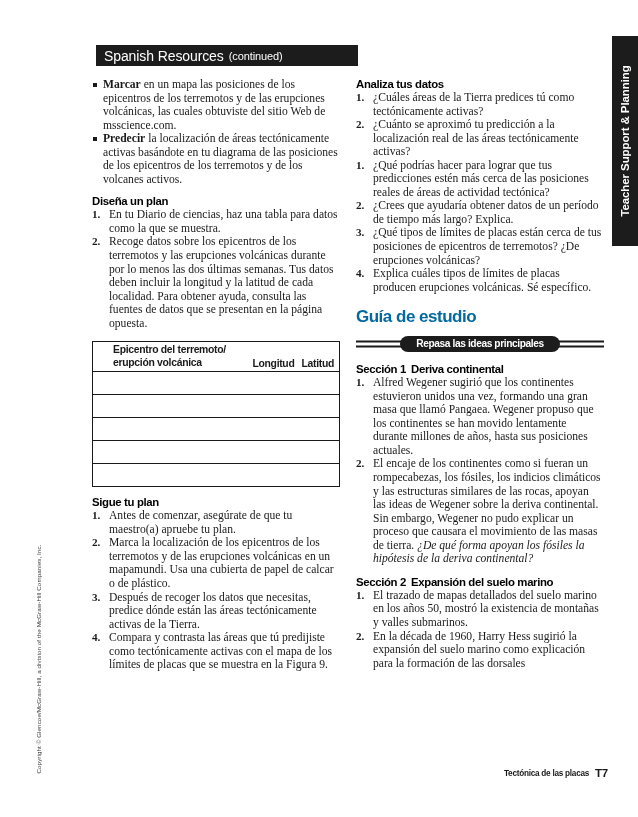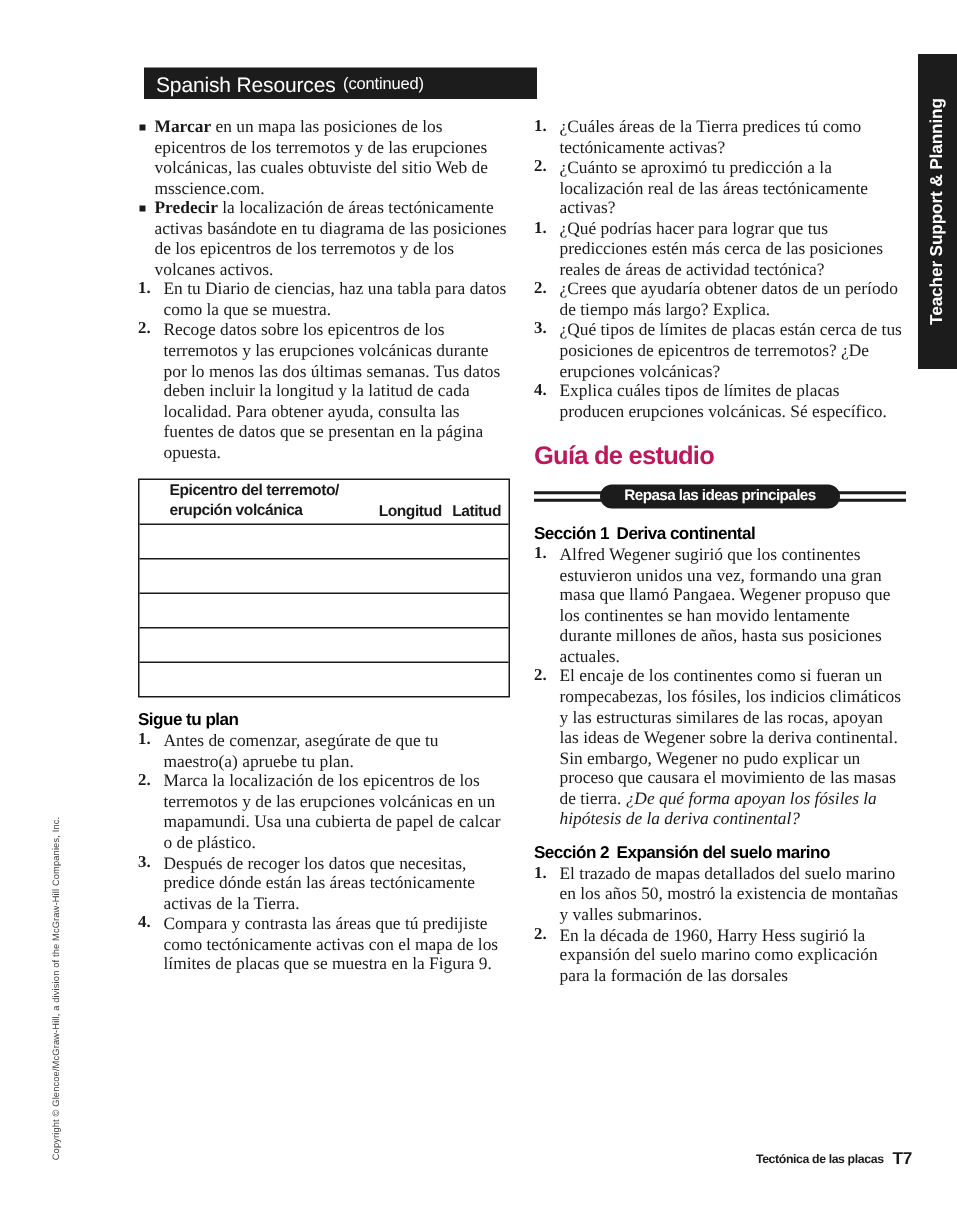--- a/index.html
+++ b/index.html
@@ -101,21 +101,21 @@
     color: #000;
   }
   .subhead.first { margin-top: 0; }
 
   .bigheading {
     font-family: "Liberation Sans", sans-serif;
     font-weight: bold;
     font-size: 17px;
     letter-spacing: -0.5px;
     margin: 13px 0 8px 0;
-    color: #be185d;
+    color: #0369a1;
   }
 
   .sectionhead {
     font-family: "Liberation Sans", sans-serif;
     font-weight: bold;
     font-size: 11.4px;
     letter-spacing: -0.35px;
     margin: 10px 0 1px 0;
     color: #000;
   }
@@ -290,20 +290,21 @@
 
     <ul class="bullets">
       <li>
         <span class="bold-lead">Marcar</span><span> en un mapa las posiciones de los epicentros de los terremotos y de las erupciones volcánicas, las cuales obtuviste del sitio Web de msscience.com.</span>
       </li>
       <li>
         <span class="bold-lead">Predecir</span><span> la localización de áreas tectónicamente activas basándote en tu diagrama de las posiciones de los epicentros de los terremotos y de los volcanes activos.</span>
       </li>
     </ul>
 
+    <div class="subhead">Diseña un plan</div>
     <ol class="numbered">
       <li>En tu Diario de ciencias, haz una tabla para datos como la que se muestra.</li>
       <li>Recoge datos sobre los epicentros de los terremotos y las erupciones volcánicas durante por lo menos las dos últimas semanas. Tus datos deben incluir la longitud y la latitud de cada localidad. Para obtener ayuda, consulta las fuentes de datos que se presentan en la página opuesta.</li>
     </ol>
 
     <div class="data-table">
       <div class="dt-head">
         <div class="dt-head-left">
           <span>Epicentro del terremoto/</span><br>
           <span>erupción volcánica</span>
@@ -323,20 +324,21 @@
     <ol class="numbered">
       <li>Antes de comenzar, asegúrate de que tu maestro(a) apruebe tu plan.</li>
       <li>Marca la localización de los epicentros de los terremotos y de las erupciones volcánicas en un mapamundi. Usa una cubierta de papel de calcar o de plástico.</li>
       <li>Después de recoger los datos que necesitas, predice dónde están las áreas tectónicamente activas de la Tierra.</li>
       <li>Compara y contrasta las áreas que tú predijiste como tectónicamente activas con el mapa de los límites de placas que se muestra en la Figura 9.</li>
     </ol>
   </div>
 
   <div class="col col-right">
 
+    <div class="subhead first">Analiza tus datos</div>
     <ol class="numbered">
       <li>¿Cuáles áreas de la Tierra predices tú como tectónicamente activas?</li>
       <li>¿Cuánto se aproximó tu predicción a la localización real de las áreas tectónicamente activas?</li>
     </ol>
 
     <ol class="numbered">
       <li>¿Qué podrías hacer para lograr que tus predicciones estén más cerca de las posiciones reales de áreas de actividad tectónica?</li>
       <li>¿Crees que ayudaría obtener datos de un período de tiempo más largo? Explica.</li>
       <li>¿Qué tipos de límites de placas están cerca de tus posiciones de epicentros de terremotos? ¿De erupciones volcánicas?</li>
       <li>Explica cuáles tipos de límites de placas producen erupciones volcánicas. Sé específico.</li>

